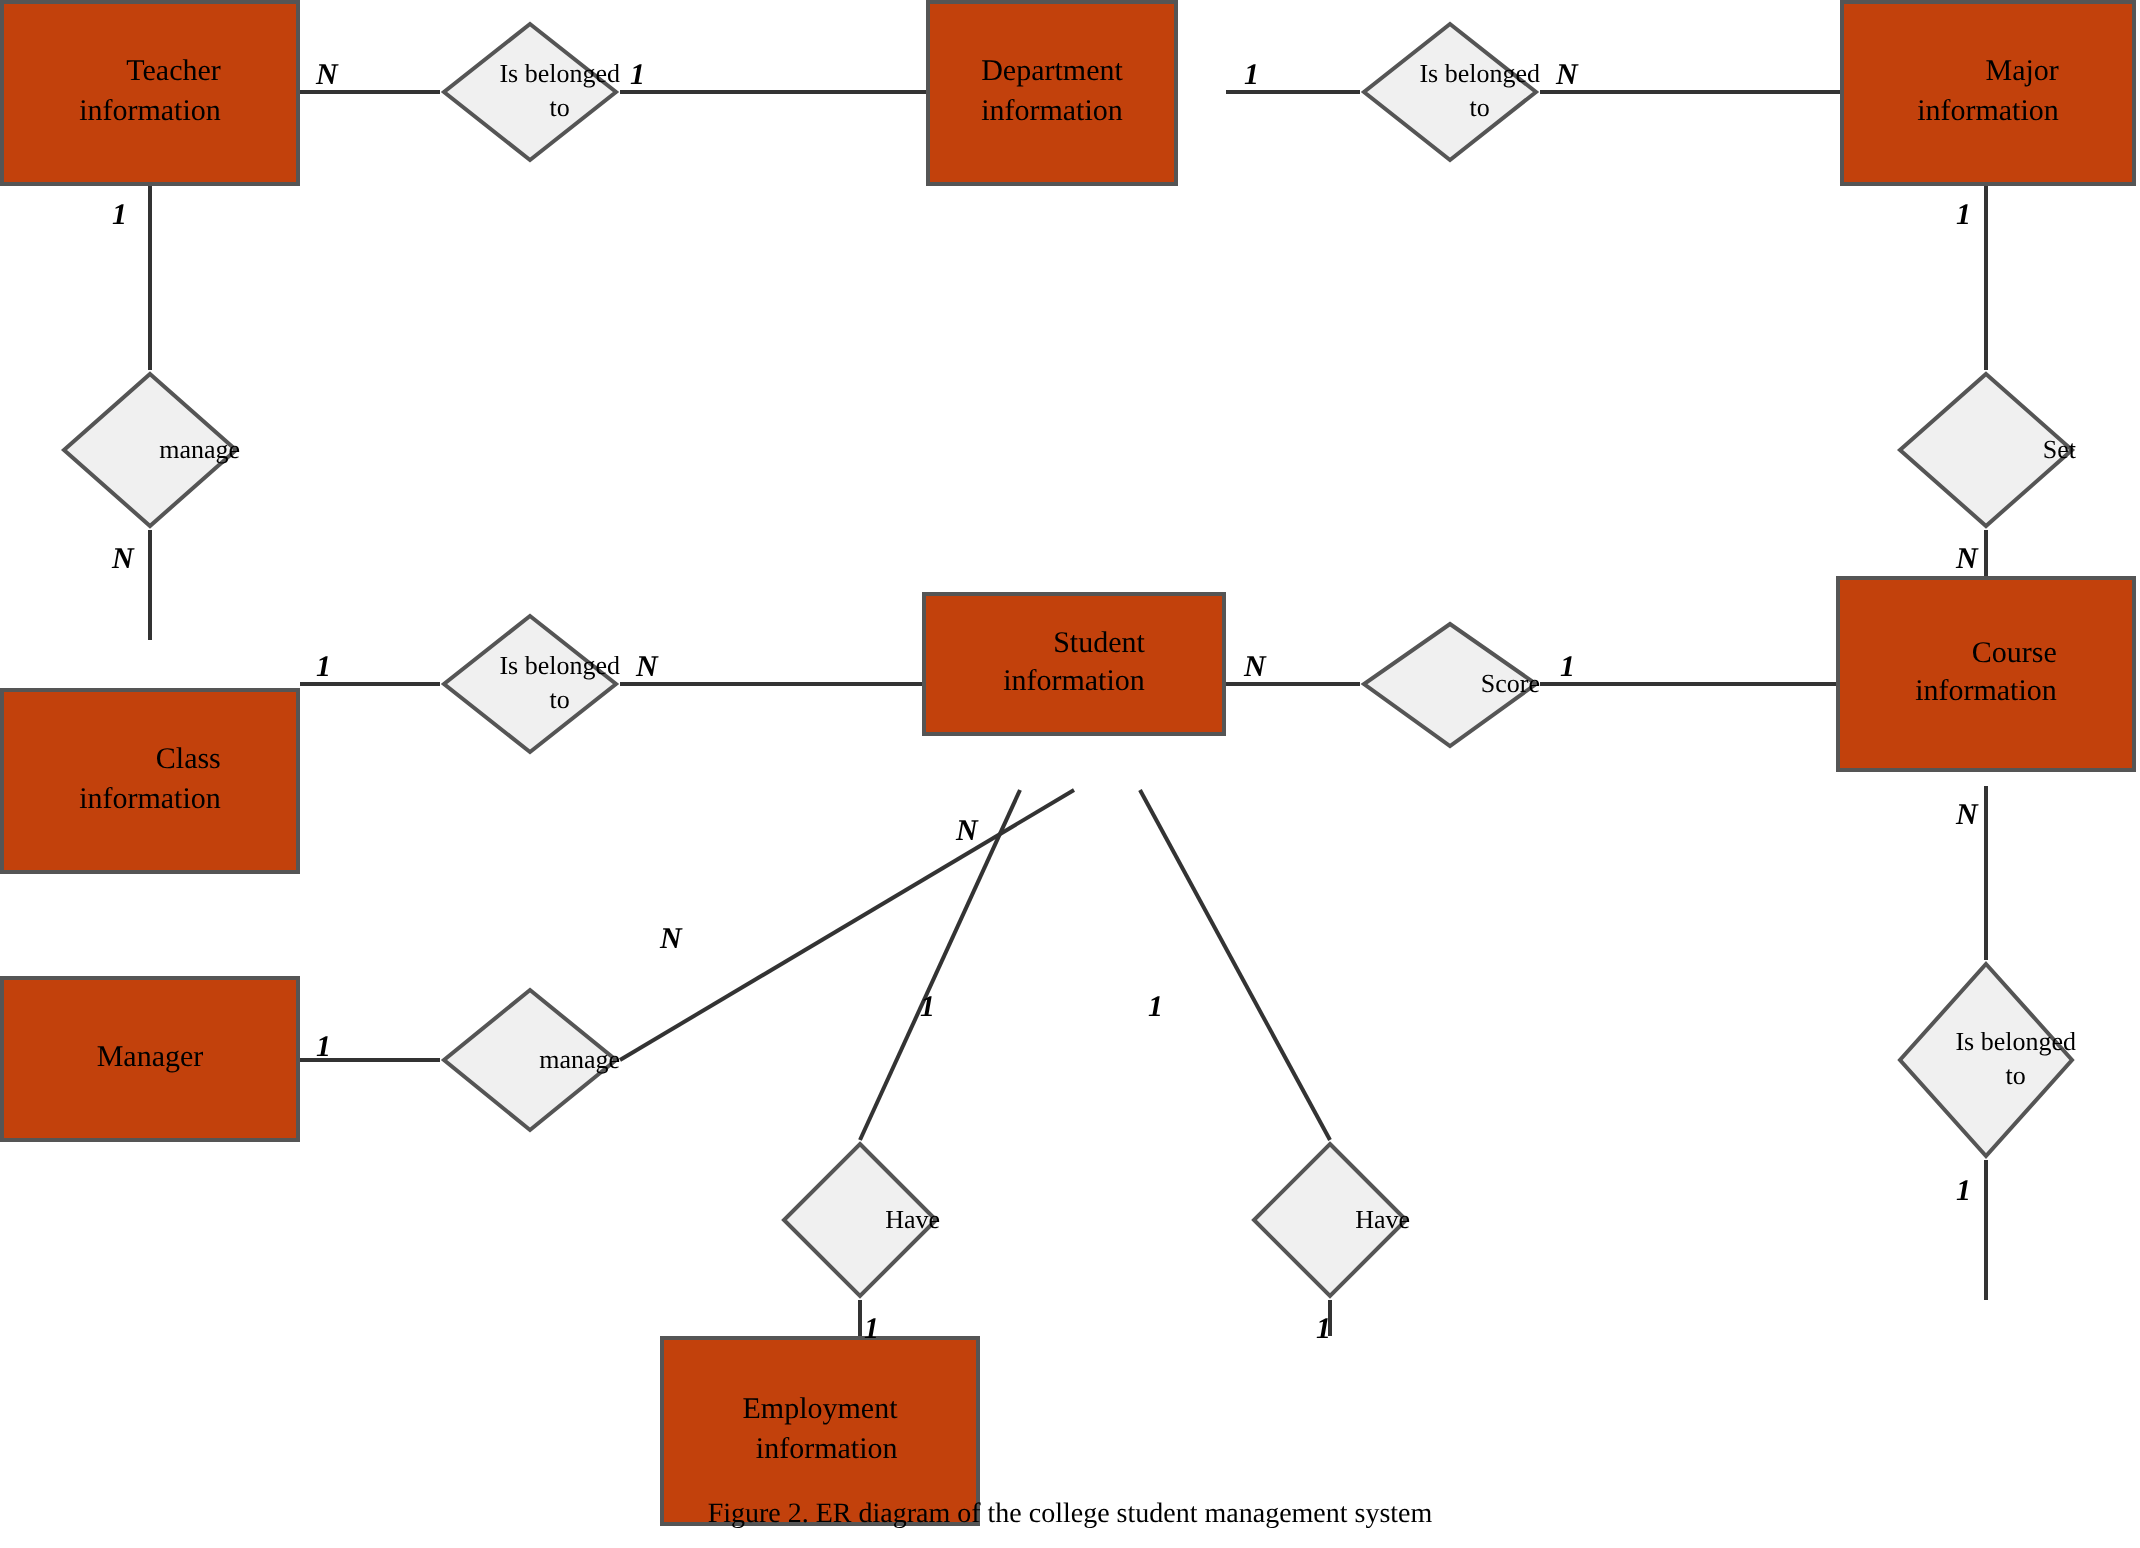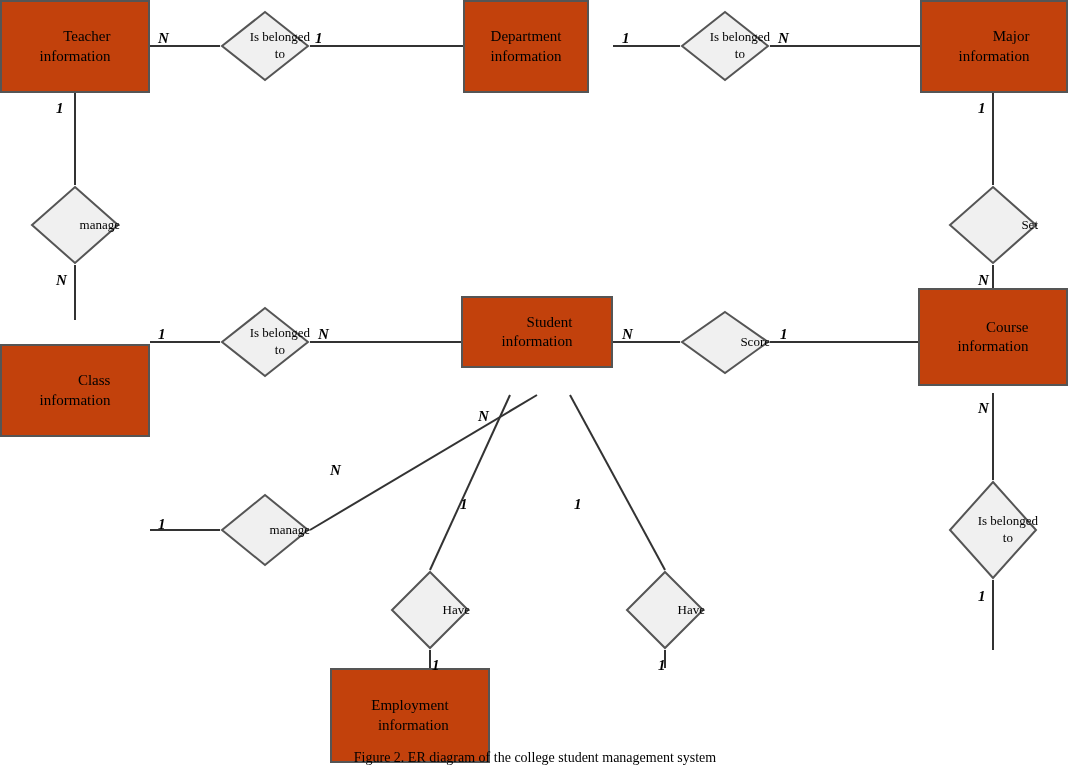--- a/index.html
+++ b/index.html
@@ -152,20 +152,23 @@
   </div>
 
   <div class="entity" style="left:461px; top:296px; width:152px; height:72px;">
     <span>Student<br>information</span>
   </div>
 
   <div class="entity" style="left:918px; top:288px; width:150px; height:98px;">
     <span>Course<br>information</span>
   </div>
 
+  <div class="entity" style="left:0; top:488px; width:150px; height:83px;">
+    <span>Manager</span>
+  </div>
 
   <div class="entity" style="left:330px; top:668px; width:160px; height:95px;">
     <span>Employment<br>information</span>
   </div>
 
 
 
   <div class="diamond-wrapper" style="left:220px; top:10px; width:90px; height:72px;">
     <div class="diamond">
       <svg viewBox="0 0 90 72" xmlns="http://www.w3.org/2000/svg">

